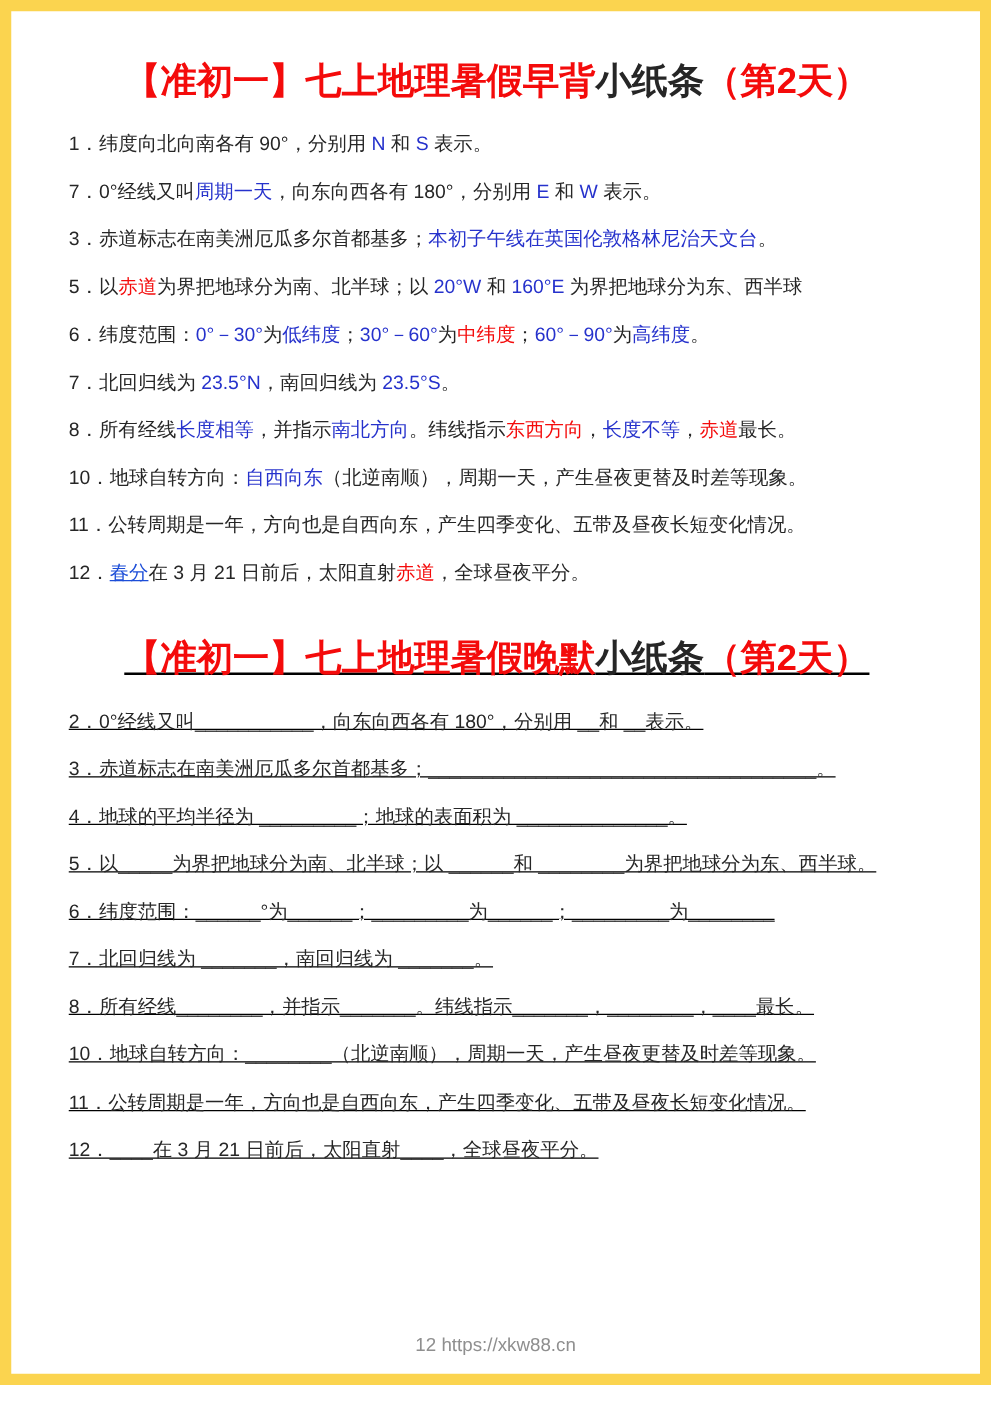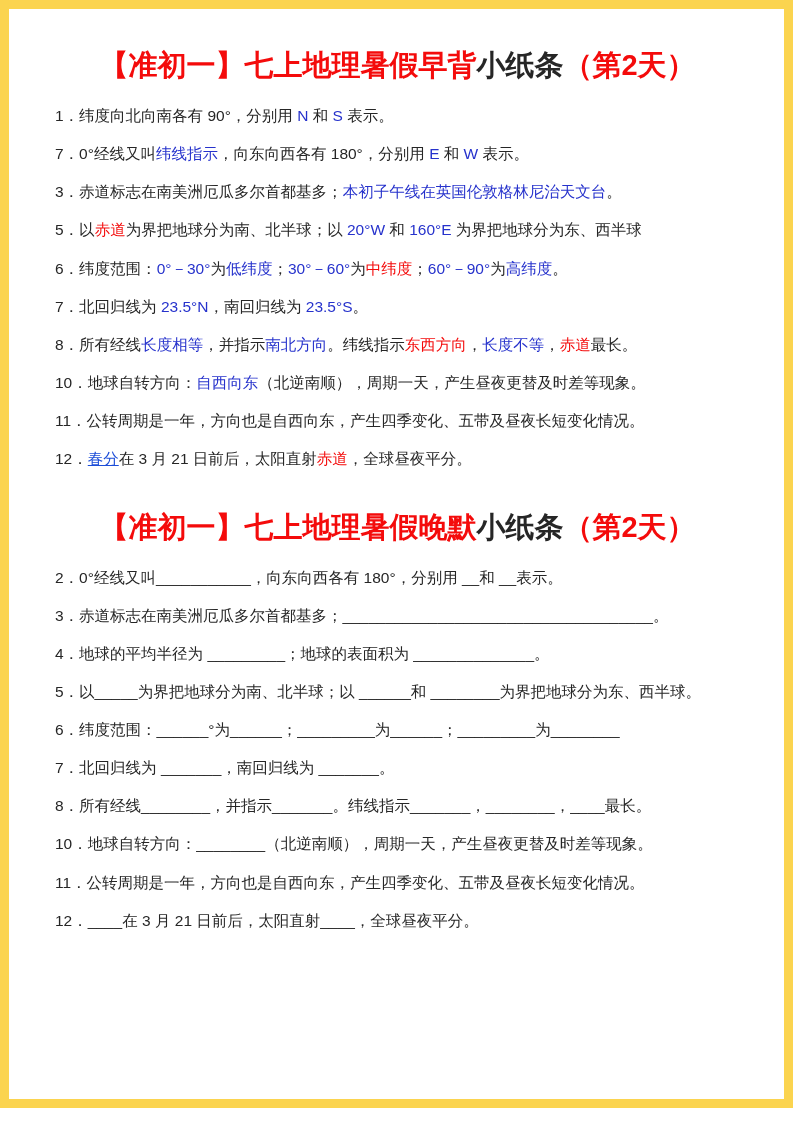--- a/index.html
+++ b/index.html
@@ -22,21 +22,21 @@
     margin-bottom: 25px;
     white-space: nowrap;
   }
   .items .item {
     font-size: 15.5px;
     line-height: 1.1;
     margin-bottom: 21px;
     color: #262626;
     white-space: nowrap;
   }
-  .section-2 { margin-top: 44px; }
+  .section-2 { margin-top: 44px; text-decoration: underline; }
   .c-black { color: #262626; }
   .c-red   { color: #f40b0b; }
   .c-blue  { color: #2632cc; }
   .c-green { color: #1d4ed8; text-decoration: underline; }
   .footer {
     position: absolute;
     left: 0; right: 0; bottom: 14px;
     text-align: center;
     font-size: 15px;
     color: #8f8f8f;
@@ -44,21 +44,21 @@
 </style>
 </head>
 <body>
 
 <div class="page">
 
   <section class="section section-1">
     <h1 class="title"><span class="c-red">【准初一】七上地理暑假早背</span><span class="c-black">小纸条</span><span class="c-red">（第2天）</span></h1>
     <div class="items">
         <p class="item"><span class="c-black">1．纬度向北向南各有 90°，分别用 </span><span class="c-blue">N</span><span class="c-black"> 和 </span><span class="c-blue">S</span><span class="c-black"> 表示。</span></p>
-        <p class="item"><span class="c-black">7．0°经线又叫</span><span class="c-blue">纬线指示</span><span class="c-black">，向东向西各有 180°，分别用 </span><span class="c-blue">E</span><span class="c-black"> 和 </span><span class="c-blue">W</span><span class="c-black"> 表示。</span></p>
+        <p class="item"><span class="c-black">7．0°经线又叫</span><span class="c-blue">周期一天</span><span class="c-black">，向东向西各有 180°，分别用 </span><span class="c-blue">E</span><span class="c-black"> 和 </span><span class="c-blue">W</span><span class="c-black"> 表示。</span></p>
         <p class="item"><span class="c-black">3．赤道标志在南美洲厄瓜多尔首都基多；</span><span class="c-blue">本初子午线在英国伦敦格林尼治天文台</span><span class="c-black">。</span></p>
         <p class="item"><span class="c-black">5．以</span><span class="c-red">赤道</span><span class="c-black">为界把地球分为南、北半球；以 </span><span class="c-blue">20°W</span><span class="c-black"> 和 </span><span class="c-blue">160°E</span><span class="c-black"> 为界把地球分为东、西半球</span></p>
         <p class="item"><span class="c-black">6．纬度范围：</span><span class="c-blue">0°－30°</span><span class="c-black">为</span><span class="c-blue">低纬度</span><span class="c-black">；</span><span class="c-blue">30°－60°</span><span class="c-black">为</span><span class="c-red">中纬度</span><span class="c-black">；</span><span class="c-blue">60°－90°</span><span class="c-black">为</span><span class="c-blue">高纬度</span><span class="c-black">。</span></p>
         <p class="item"><span class="c-black">7．北回归线为 </span><span class="c-blue">23.5°N</span><span class="c-black">，南回归线为 </span><span class="c-blue">23.5°S</span><span class="c-black">。</span></p>
         <p class="item"><span class="c-black">8．所有经线</span><span class="c-blue">长度相等</span><span class="c-black">，并指示</span><span class="c-blue">南北方向</span><span class="c-black">。纬线指示</span><span class="c-red">东西方向</span><span class="c-black">，</span><span class="c-blue">长度不等</span><span class="c-black">，</span><span class="c-red">赤道</span><span class="c-black">最长。</span></p>
         <p class="item"><span class="c-black">10．地球自转方向：</span><span class="c-blue">自西向东</span><span class="c-black">（北逆南顺），周期一天，产生昼夜更替及时差等现象。</span></p>
         <p class="item"><span class="c-black">11．公转周期是一年，方向也是自西向东，产生四季变化、五带及昼夜长短变化情况。</span></p>
         <p class="item"><span class="c-black">12．</span><span class="c-green">春分</span><span class="c-black">在 3 月 21 日前后，太阳直射</span><span class="c-red">赤道</span><span class="c-black">，全球昼夜平分。</span></p>
       </div>
   </section>
@@ -72,14 +72,15 @@
         <p class="item"><span class="c-black">5．以_____为界把地球分为南、北半球；以 ______和 ________为界把地球分为东、西半球。</span></p>
         <p class="item"><span class="c-black">6．纬度范围：______°为______；_________为______；_________为________</span></p>
         <p class="item"><span class="c-black">7．北回归线为 _______，南回归线为 _______。</span></p>
         <p class="item"><span class="c-black">8．所有经线________，并指示_______。纬线指示_______，________，____最长。</span></p>
         <p class="item"><span class="c-black">10．地球自转方向：________（北逆南顺），周期一天，产生昼夜更替及时差等现象。</span></p>
         <p class="item"><span class="c-black">11．公转周期是一年，方向也是自西向东，产生四季变化、五带及昼夜长短变化情况。</span></p>
         <p class="item"><span class="c-black">12．____在 3 月 21 日前后，太阳直射____，全球昼夜平分。</span></p>
       </div>
   </section>
 
+  <div class="footer">12 https://xkw88.cn</div>
 
 </div>
 
 </body></html>

